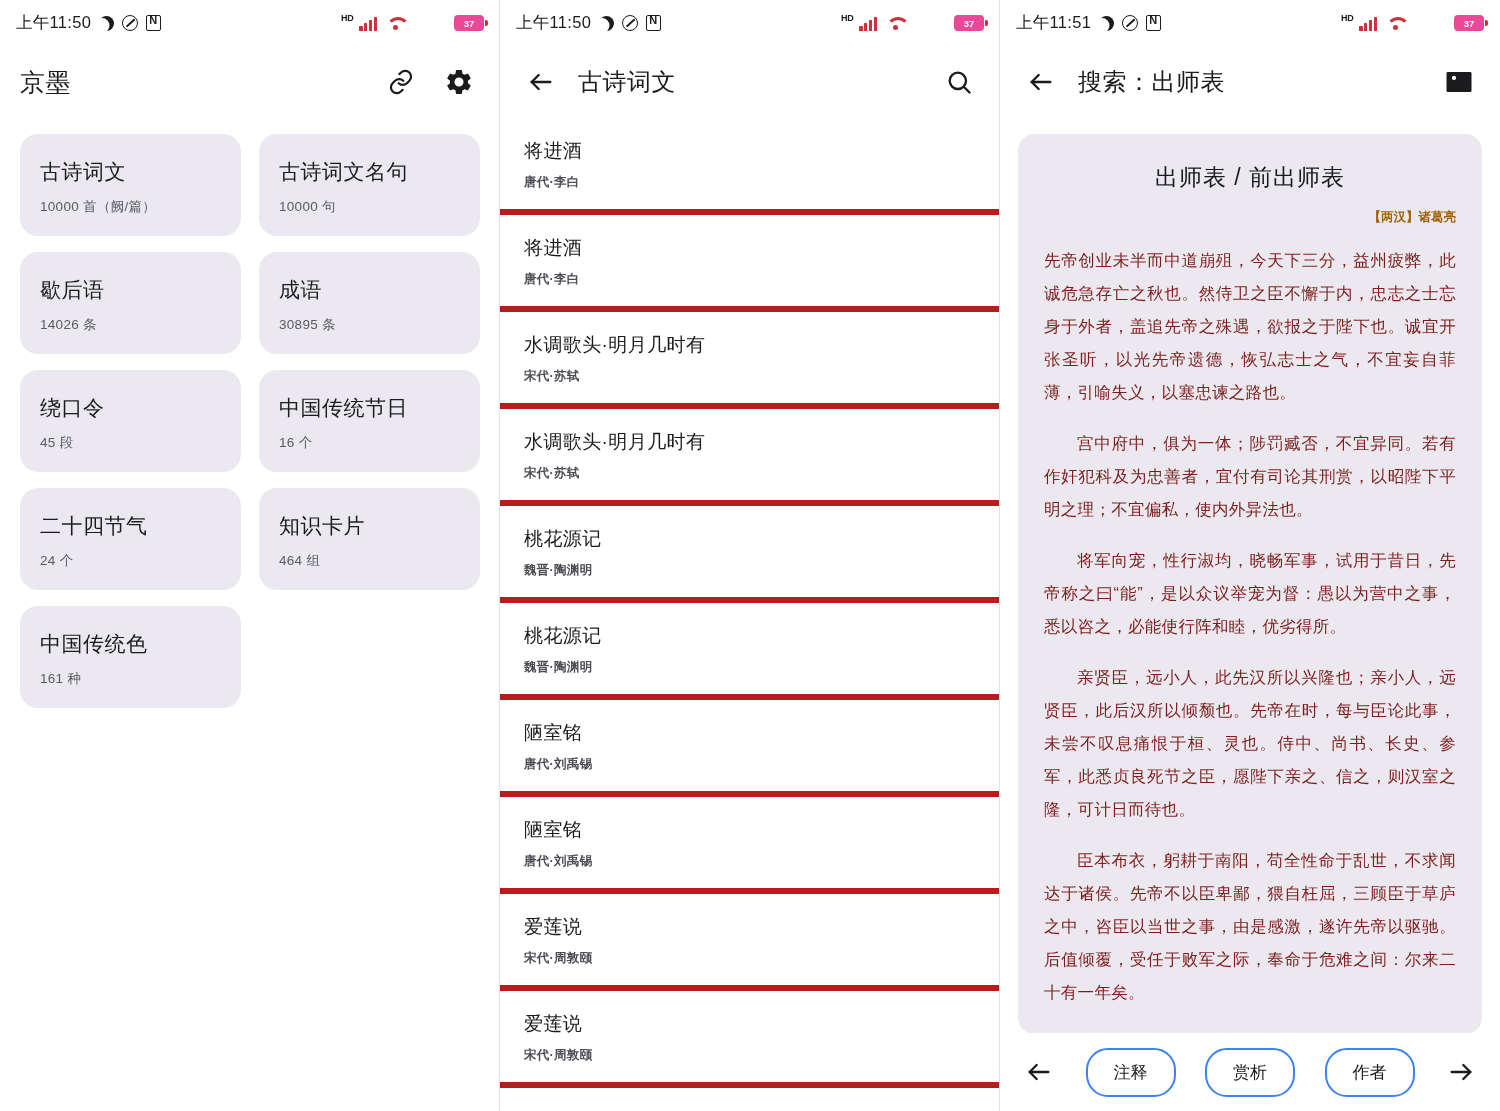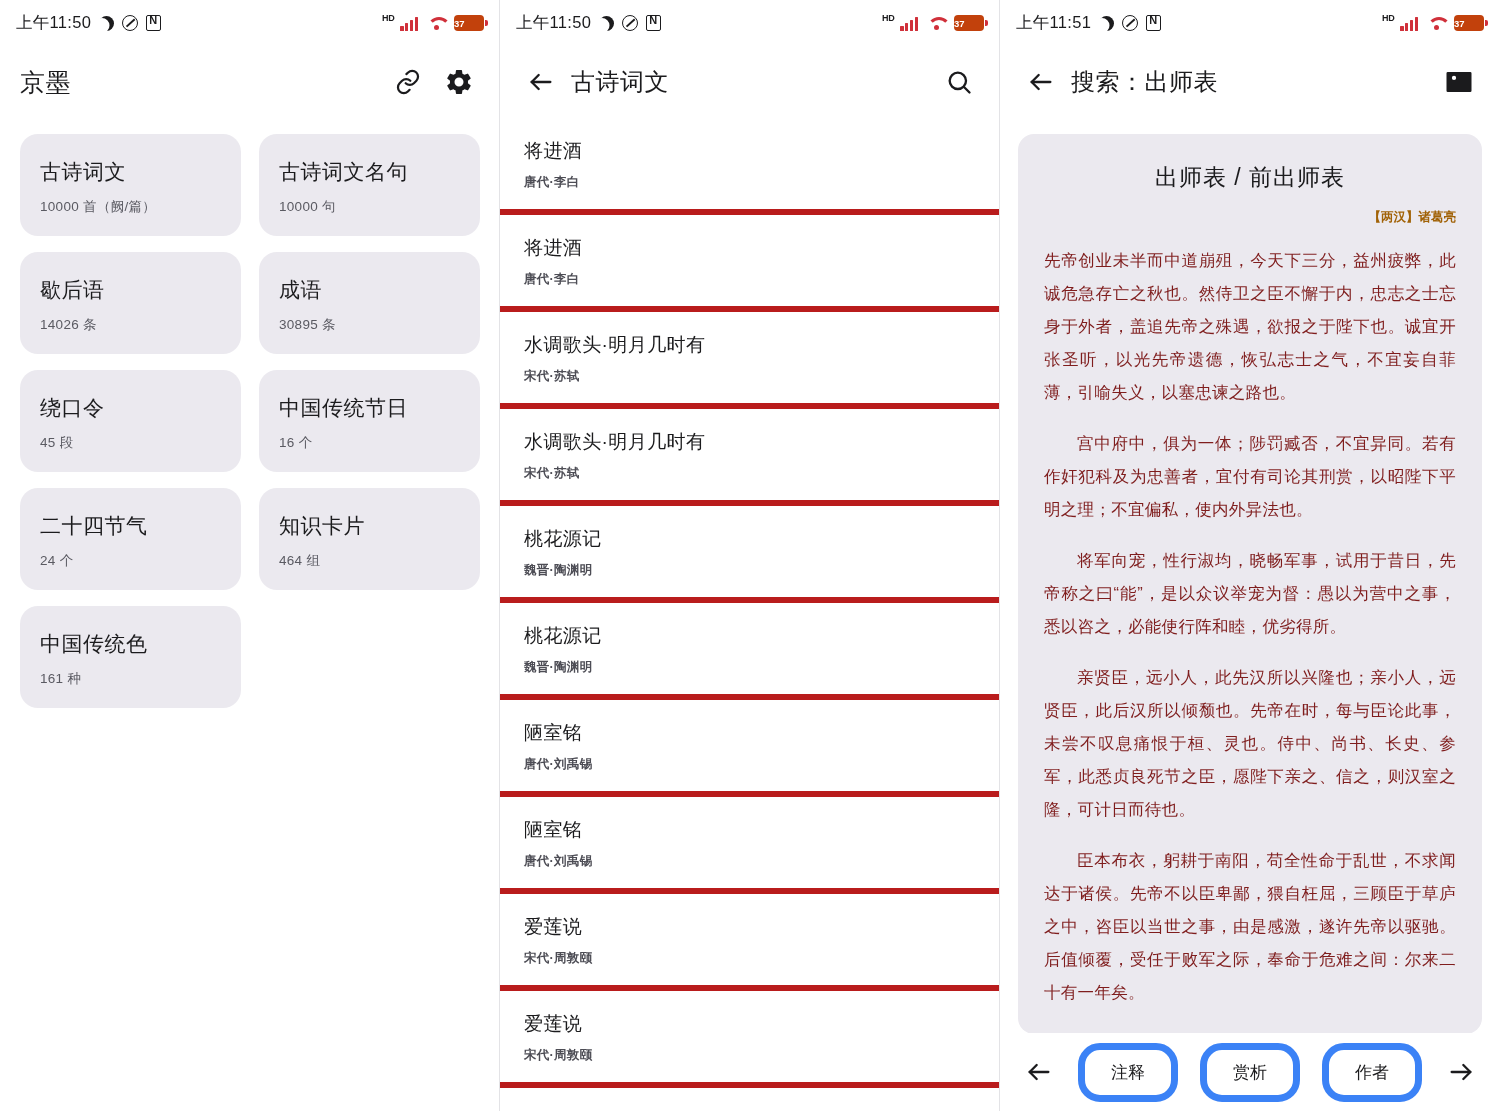--- a/index.html
+++ b/index.html
@@ -58,32 +58,32 @@
     width: 18px; height: 18px; border-radius: 50%;
     border: 3.4px solid #d0303a; border-bottom-color: transparent;
     border-left-color: transparent; border-right-color: transparent;
     transform: rotate(0deg);
   }
   .wifi::after {
     content: ""; position: absolute; left: 6.5px; top: 9px;
     width: 5px; height: 5px; border-radius: 50%; background: #d0303a;
   }
   .batt {
-    width: 30px; height: 16px; border-radius: 4px; background: #c2410c;
-    position: relative; display: flex; align-items: center; justify-content: flex-start;
+    width: 30px; height: 16px; border-radius: 4px; background: #ec4899;
+    position: relative; display: flex; align-items: center; justify-content: center; margin-left: 41px;
   }
   .batt::after {
     content: ""; position: absolute; right: -3.5px; top: 5px;
     width: 2.6px; height: 6px; background: #d0303a; border-radius: 0 2px 2px 0;
   }
   .batt span { color: #fff; font-size: 9.5px; font-weight: 700; }
 
   
   .appbar {
-    height: 72px; display: flex; align-items: center; padding: 0 20px; gap: 9px;
+    height: 72px; display: flex; align-items: center; padding: 0 20px; gap: 16px;
   }
   .appbar .title { font-size: 25px; color: #1b1b1d; letter-spacing: .5px; }
   .appbar .title.small { font-size: 24px; }
   .appbar .grow { flex: 1; }
   .iconbtn {
     width: 42px; height: 42px; display: flex; align-items: center; justify-content: center;
     border-radius: 50%; cursor: pointer;
   }
 
   
@@ -117,21 +117,21 @@
     font-size: 16.5px; line-height: 2.0; color: #7f1d1d; margin-top: 18px;
     text-indent: 2em; text-align: justify; letter-spacing: .3px;
   }
   .r-para.first { text-indent: 0; }
   .bottombar {
     position: absolute; left: 0; bottom: 0; width: 500px; height: 78px;
     display: flex; align-items: center; justify-content: space-between;
     padding: 0 22px; background: #ffffff;
   }
   .pill {
-    border: 7px solid #3b82f6; border-radius: 22px; padding: 11px 26px;
+    border: 2px solid #3b82f6; border-radius: 22px; padding: 11px 26px;
     font-size: 17px; color: #1b1b1d; cursor: pointer; background: #fff;
   }
   .arrowbtn { width: 34px; height: 34px; display: flex; align-items: center; justify-content: center; cursor: pointer; }
   svg { display: block; }
 </style>
 </head>
 <body>
 
 <div class="screens">
 

